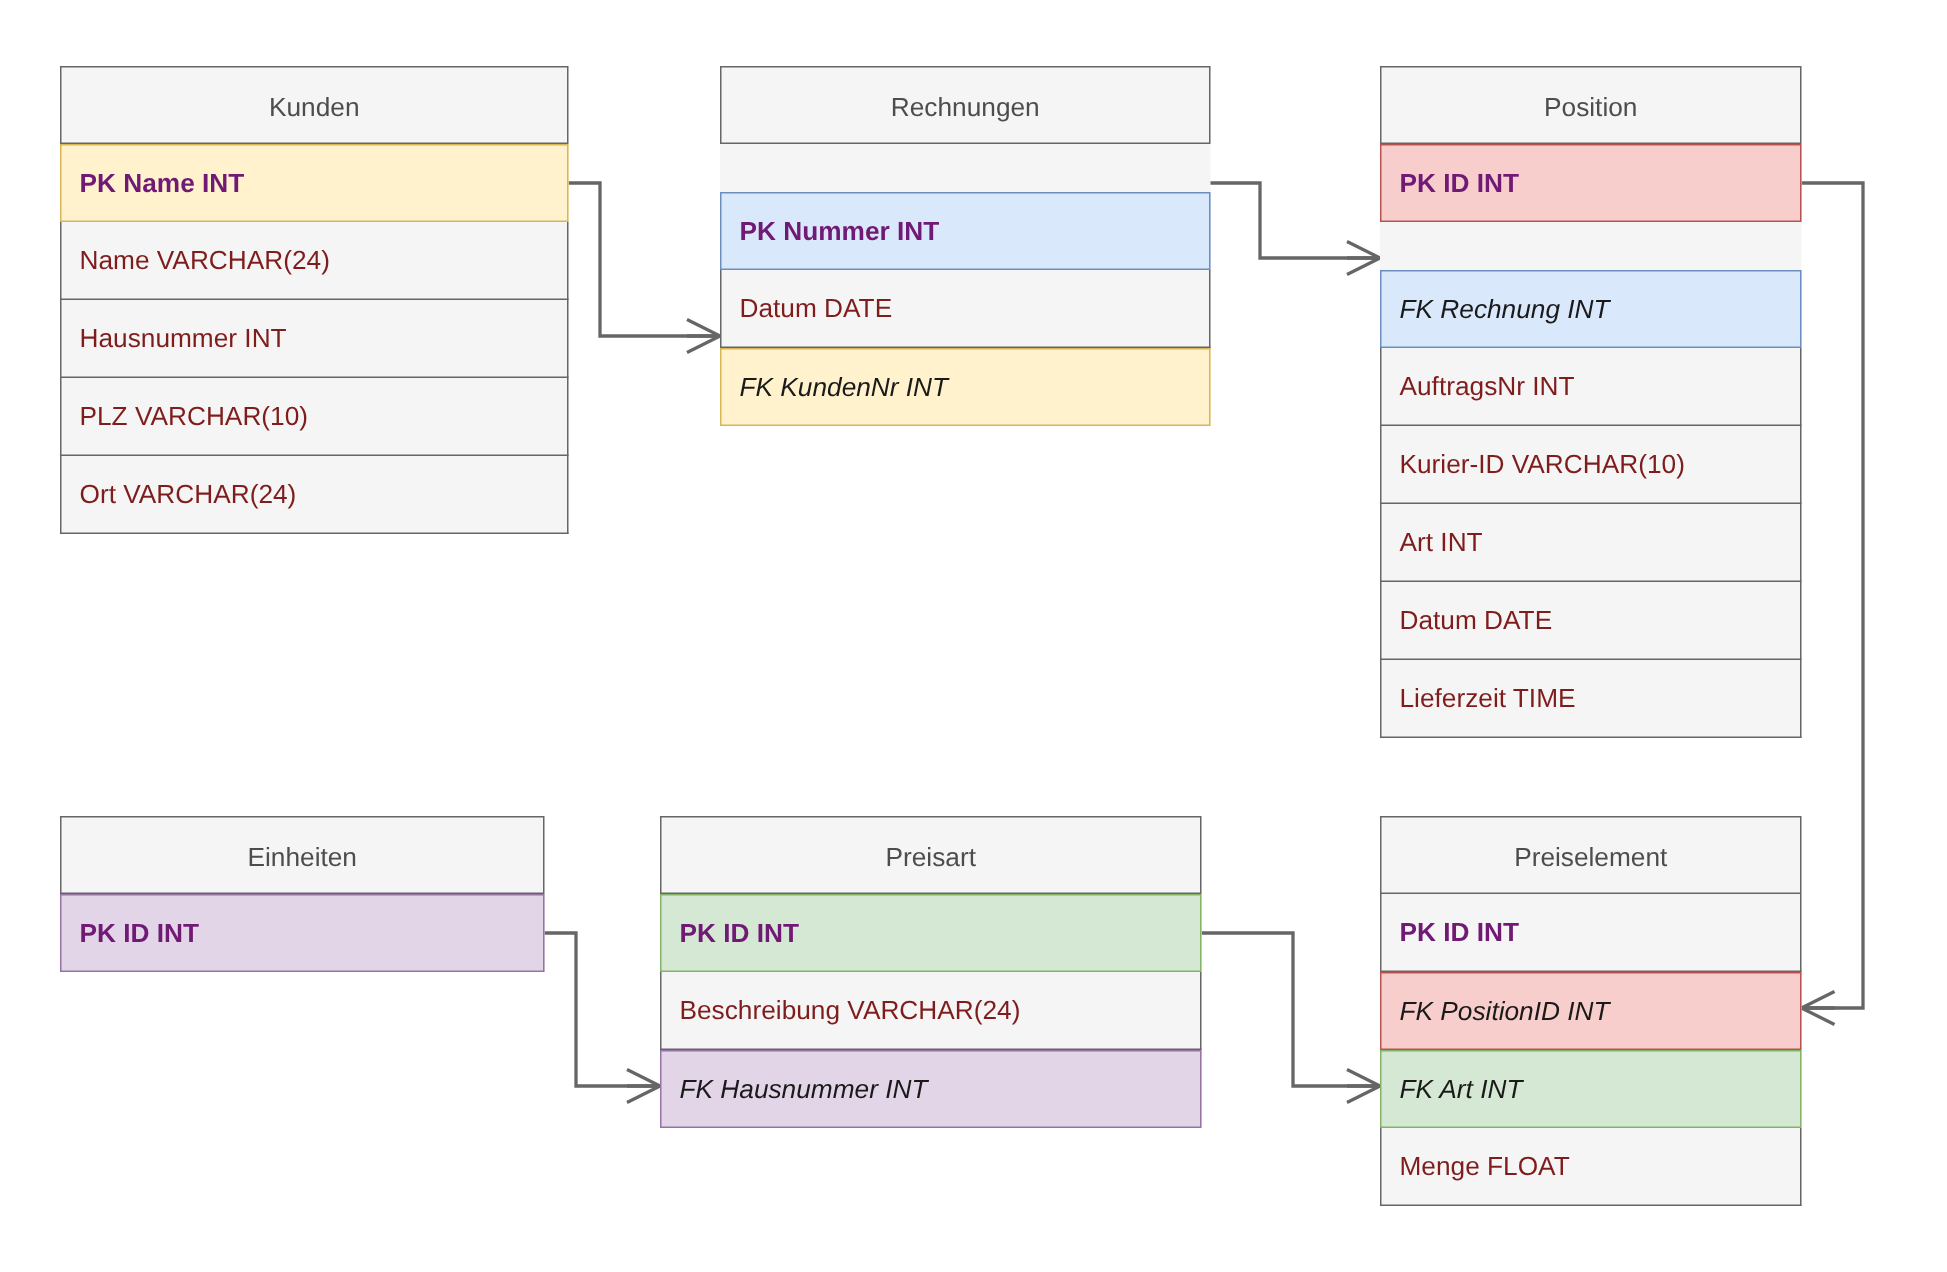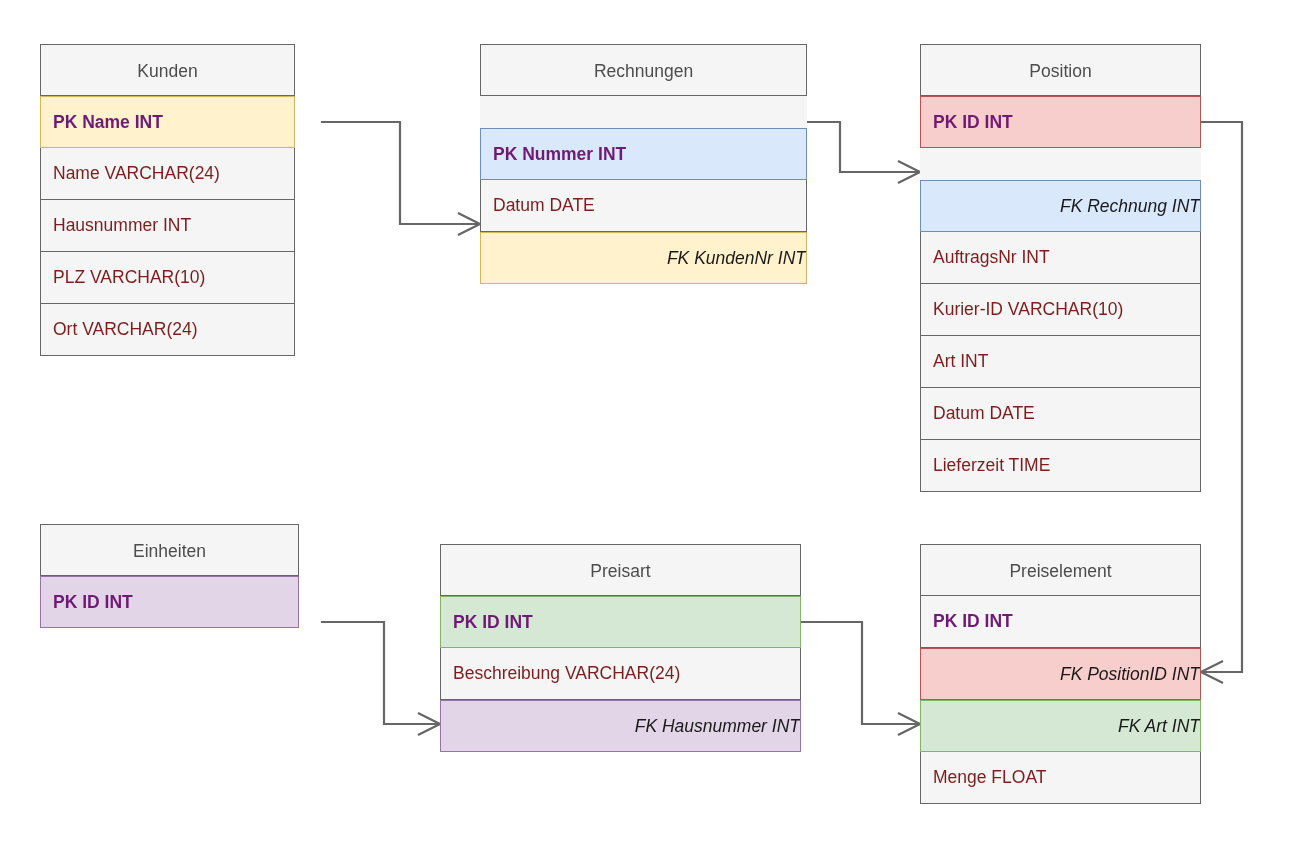--- a/index.html
+++ b/index.html
@@ -56,21 +56,20 @@
     white-space: nowrap;
     overflow: hidden;
   }
   .entity-row.pk {
     font-weight: bold;
     color: #701a75;
   }
   .entity-row.fk {
     font-style: italic;
     color: #1a1a1a;
-    text-align: right;
   }
   .entity-row.fill-yellow {
     background: #fff2cc;
     border-color: #d6b656;
     border-top: 1.6px solid #d6b656;
   }
   .entity-row.fill-blue {
     background: #dae8fc;
     border-color: #6c8ebf;
     border-top: 1.6px solid #6c8ebf;
@@ -108,21 +107,21 @@
     <g id="connector-feet" fill="none" stroke="#666666" stroke-width="2.2" stroke-linecap="butt" stroke-linejoin="miter">
         <path d="M 480 224 L 458 213 M 480 224 L 458 224 M 480 224 L 458 235"></path>
         <path d="M 920 172 L 898 161 M 920 172 L 898 172 M 920 172 L 898 183"></path>
         <path d="M 1201 672 L 1223 661 M 1201 672 L 1223 672 M 1201 672 L 1223 683"></path>
         <path d="M 440 724 L 418 713 M 440 724 L 418 724 M 440 724 L 418 735"></path>
         <path d="M 920 724 L 898 713 M 920 724 L 898 724 M 920 724 L 898 735"></path>
       </g>
   </svg>
 
   <div id="entity-container">
-      <div class="entity" style="left: 40px; top: 44px; width: 255px;">
+      <div class="entity" style="left: 40px; top: 44px; width: 339px;">
         <div class="entity-header">Kunden</div>
         <div class="entity-row pk fill-yellow">PK Name INT</div>
         <div class="entity-row">Name VARCHAR(24)</div>
         <div class="entity-row">Hausnummer INT</div>
         <div class="entity-row">PLZ VARCHAR(10)</div>
         <div class="entity-row">Ort VARCHAR(24)</div>
       </div>
       <div class="entity" style="left: 480px; top: 44px; width: 327px;">
         <div class="entity-header">Rechnungen</div>
         <div class="entity-row pk fill-blue">PK Nummer INT</div>
@@ -132,21 +131,21 @@
       <div class="entity" style="left: 920px; top: 44px; width: 281px;">
         <div class="entity-header">Position</div>
         <div class="entity-row pk fill-red">PK ID INT</div>
         <div class="entity-row fk fill-blue">FK Rechnung INT</div>
         <div class="entity-row">AuftragsNr INT</div>
         <div class="entity-row">Kurier-ID VARCHAR(10)</div>
         <div class="entity-row">Art INT</div>
         <div class="entity-row">Datum DATE</div>
         <div class="entity-row">Lieferzeit TIME</div>
       </div>
-      <div class="entity" style="left: 40px; top: 524px; width: 259px;">
+      <div class="entity" style="left: 40px; top: 544px; width: 323px;">
         <div class="entity-header">Einheiten</div>
         <div class="entity-row pk fill-purple">PK ID INT</div>
       </div>
       <div class="entity" style="left: 440px; top: 544px; width: 361px;">
         <div class="entity-header">Preisart</div>
         <div class="entity-row pk fill-green">PK ID INT</div>
         <div class="entity-row">Beschreibung VARCHAR(24)</div>
         <div class="entity-row fk fill-purple">FK Hausnummer INT</div>
       </div>
       <div class="entity" style="left: 920px; top: 544px; width: 281px;">

